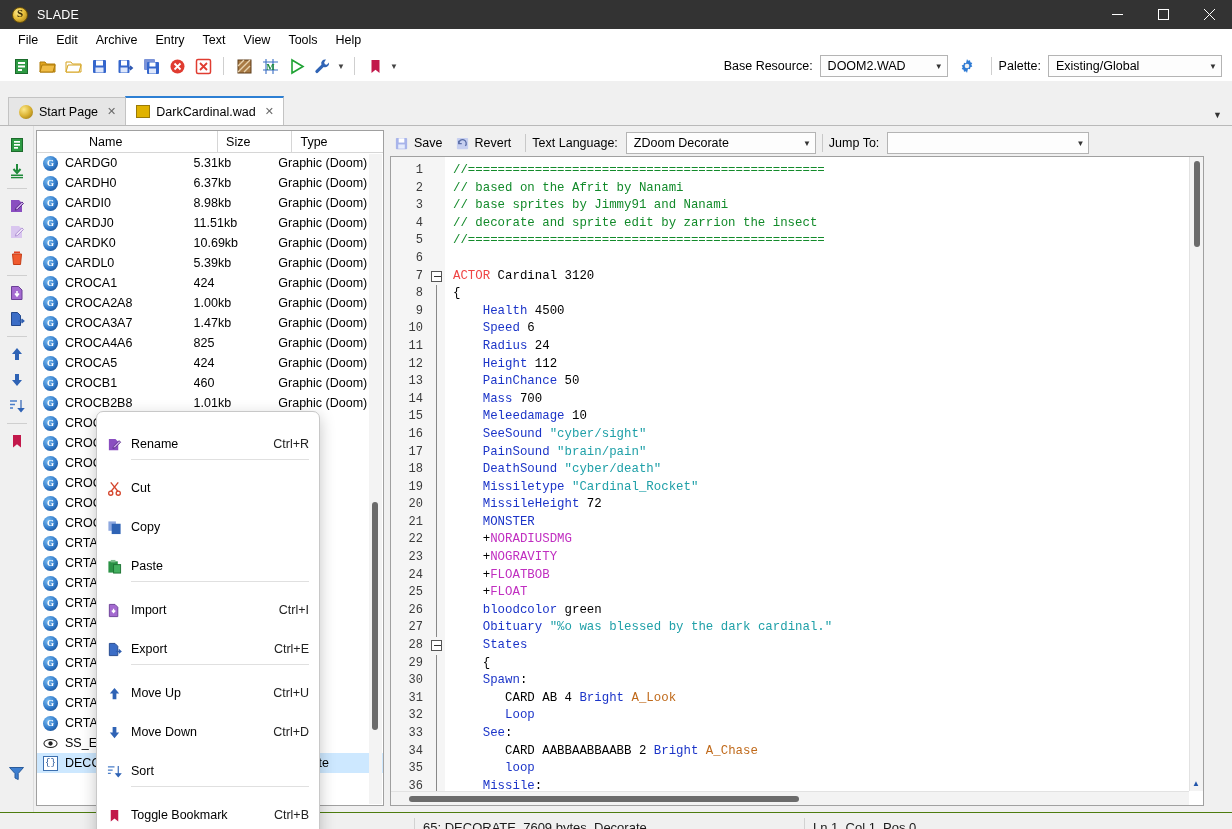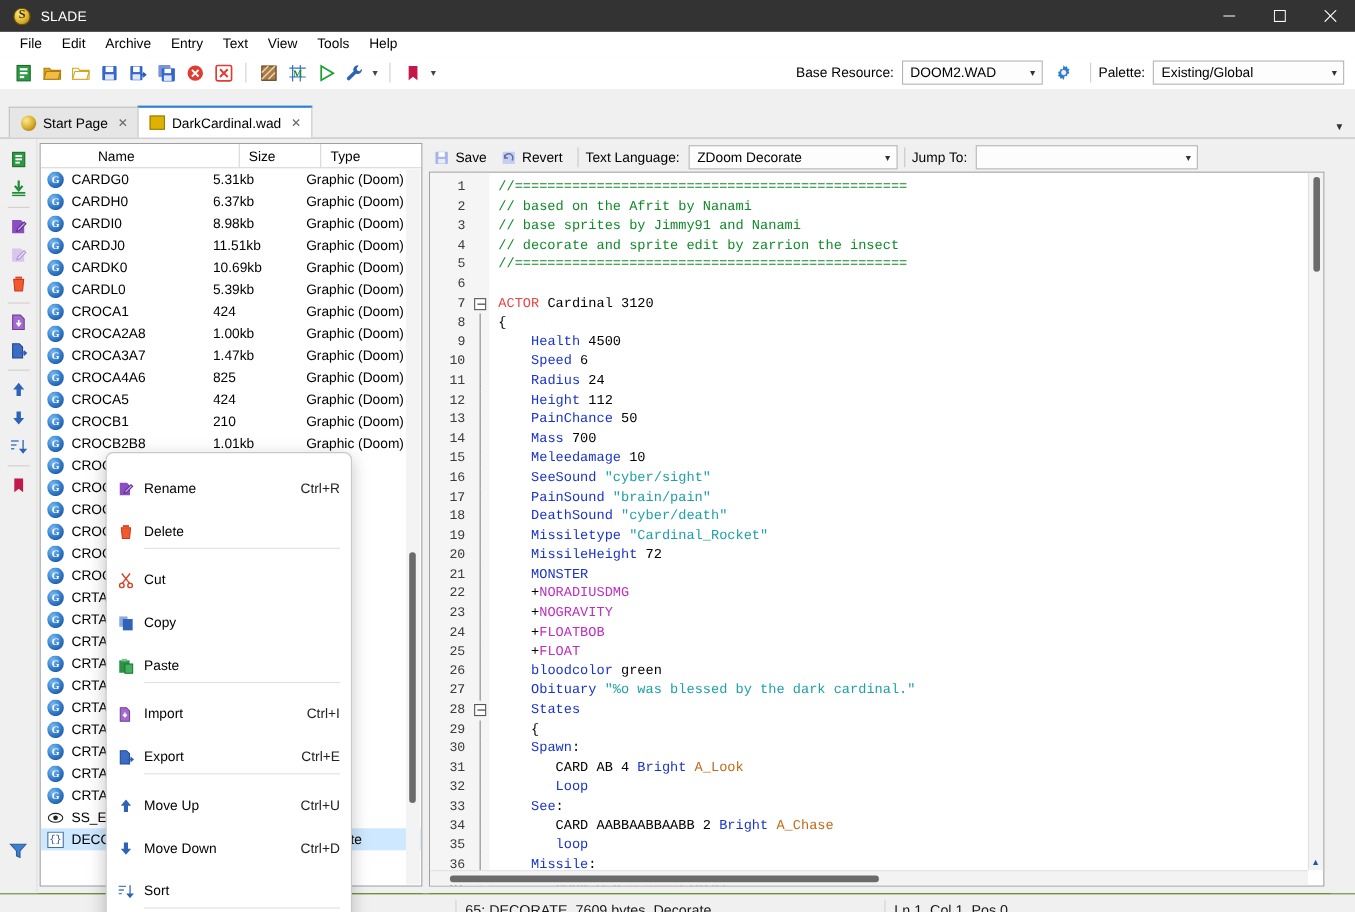--- a/index.html
+++ b/index.html
@@ -518,21 +518,21 @@
               <span>CROCA5</span>
             </div>
             <div class="c2">424</div>
             <div class="c3">Graphic (Doom)</div>
           </div>
           <div class="lrow">
             <div class="c1">
               <div class="ic ic-g">G</div>
               <span>CROCB1</span>
             </div>
-            <div class="c2">210</div>
+            <div class="c2">460</div>
             <div class="c3">Graphic (Doom)</div>
           </div>
           <div class="lrow">
             <div class="c1">
               <div class="ic ic-g">G</div>
               <span>CROCB2B8</span>
             </div>
             <div class="c2">1.01kb</div>
             <div class="c3">Graphic (Doom)</div>
           </div>
@@ -895,29 +895,20 @@
     <div class="cmi">
       <span class="cmic">
         <svg width="15" height="15" viewBox="0 0 16 16">
           <path d="M2 2h7l3 3v9H2z" fill="#8a4ec0"></path>
           <path d="M14.5 5.5l-6 6-2.2.6.6-2.2 6-6z" fill="#c9a7e6" stroke="#5d2e8c"></path>
         </svg>
       </span>
       <span class="cml">Rename</span>
       <span class="cmk">Ctrl+R</span>
     </div>
-    <div class="cmi">
-      <span class="cmic">
-        <svg width="15" height="15" viewBox="0 0 16 16">
-          <rect x="5" y="1.5" width="6" height="1.8" fill="#e2401f"></rect>
-          <path d="M3.5 4h9l-1 10.5h-7z" fill="#f05a2e" stroke="#c43c16"></path>
-        </svg>
-      </span>
-      <span class="cml">Delete</span>
-    </div>
     <div class="cmsep"></div>
     <div class="cmi">
       <span class="cmic">
         <svg width="15" height="15" viewBox="0 0 16 16">
           <path d="M4 1.5l8 10M12 1.5l-8 10" stroke="#d4452c" stroke-width="1.4" fill="none"></path>
           <circle cx="4" cy="13" r="2.2" fill="none" stroke="#d4452c" stroke-width="1.4"></circle>
           <circle cx="12" cy="13" r="2.2" fill="none" stroke="#d4452c" stroke-width="1.4"></circle>
         </svg>
       </span>
       <span class="cml">Cut</span>

